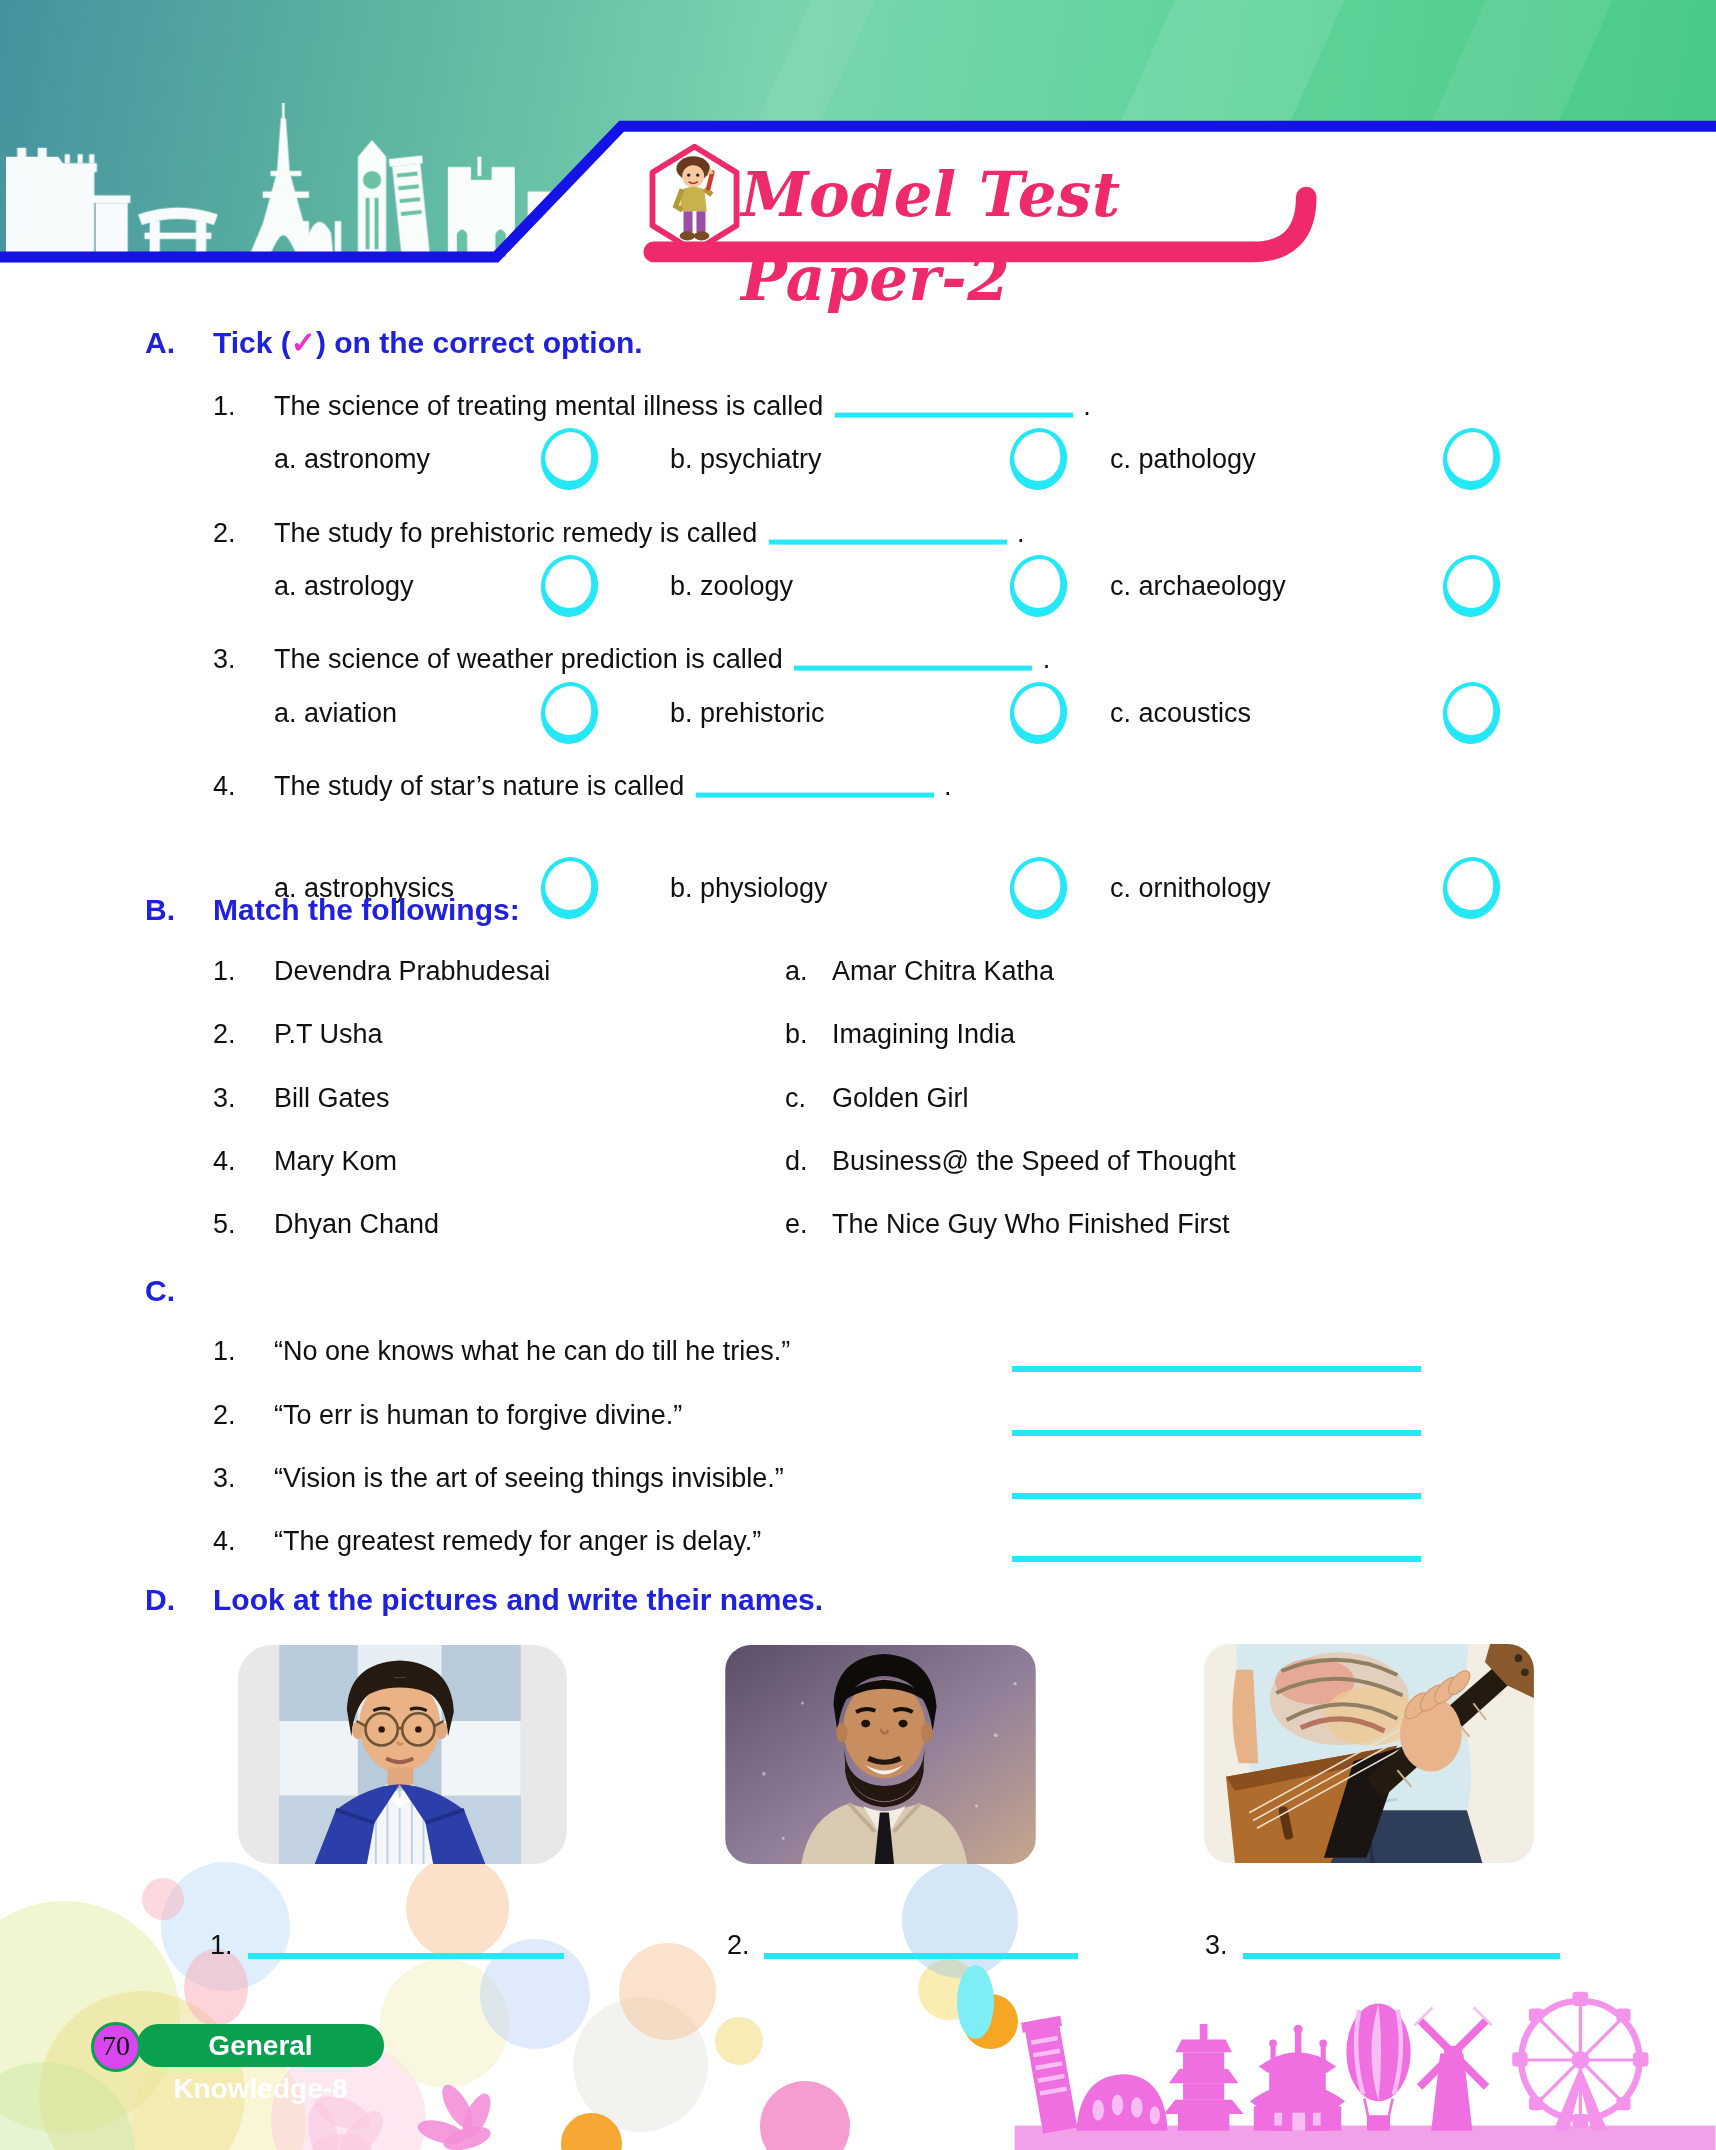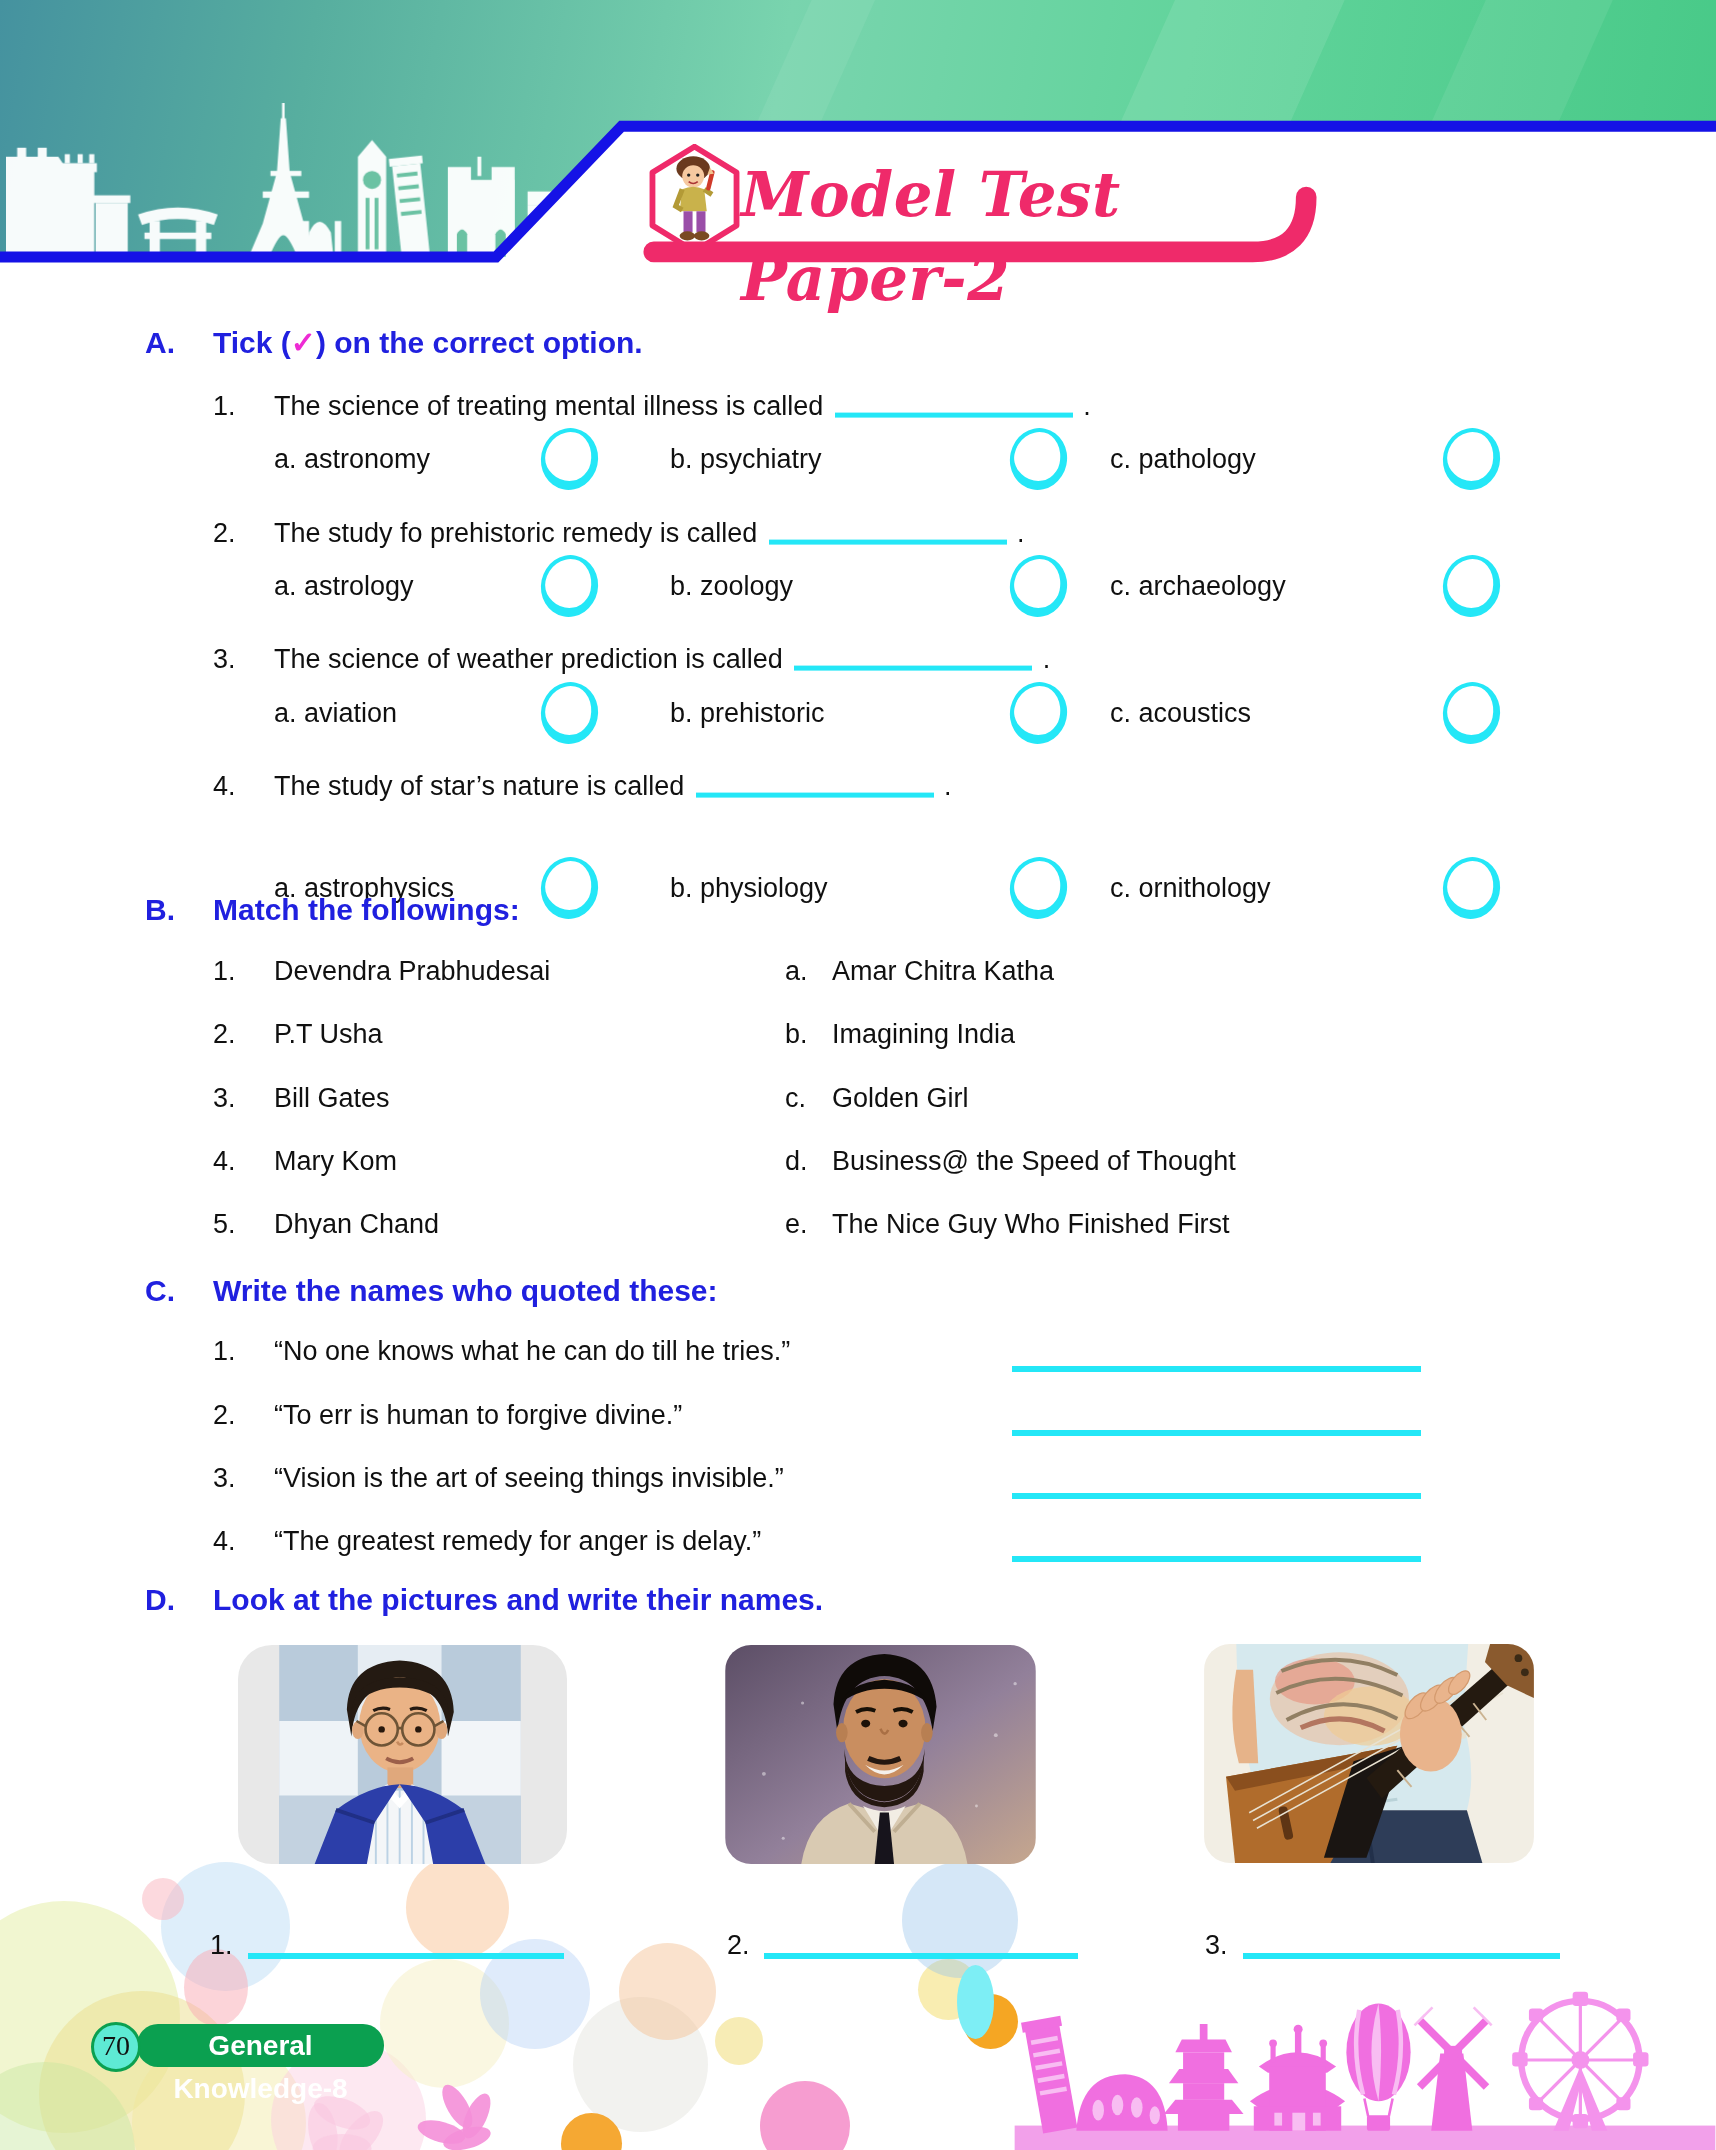--- a/index.html
+++ b/index.html
@@ -34,21 +34,21 @@
   .btext{position:absolute;left:274px;}
   .bkey{position:absolute;left:785px;}
   .brtext{position:absolute;left:832px;}
   .cline{position:absolute;left:1012px;width:409px;height:5.8px;background:#24e7f7;}
   .ansline{position:absolute;height:5.8px;background:#24e7f7;}
   
   .figframe{position:absolute;top:1645px;left:238px;width:329px;height:219px;background:#e8e8e8;border-radius:34px;}
   .fig{position:absolute;overflow:hidden;}
   .fig svg{display:block;}
   
-  .badge-circle{position:absolute;left:91px;top:2022px;width:50px;height:50px;background:#5eead4;
+  .badge-circle{position:absolute;left:91px;top:2022px;width:50px;height:50px;background:#d946ef;
         border:3.9px solid #0ba050;border-radius:50%;box-sizing:border-box;text-align:center;line-height:41px;
         font-family:"Liberation Serif",serif;font-size:28px;color:#111;z-index:6;}
   .badge-pill{position:absolute;left:137px;top:2024px;width:247px;height:43px;background:#0ba050;border-radius:21px;
         color:#fff;font-weight:700;font-size:28px;line-height:43px;text-align:center;z-index:5;}
   .dot{position:absolute;border-radius:50%;}
   .deco,.deco *{pointer-events:none;}
 </style>
 </head>
 <body>
 
@@ -232,21 +232,20 @@
   </div>
   <div class="row" style="top:1205px">
     <span class="bnum">5.</span>
       <span class="btext">Dhyan Chand</span>
     <span class="bkey">e.</span>
       <span class="brtext">The Nice Guy Who Finished First</span>
   </div>
 
   <div class="row" style="top:1271px">
     <span class="snum">C.</span>
-    <span class="shead">Write the names who quoted these:</span>
   </div>
   <div class="row" style="top:1332px">
     <span class="qnum">1.</span>
     <span class="qtext">“No one knows what he can do till he tries.”</span>
     <span class="cline" style="top:34px"></span>
   </div>
   <div class="row" style="top:1396px">
     <span class="qnum">2.</span>
     <span class="qtext">“To err is human to forgive divine.”</span>
     <span class="cline" style="top:34px"></span>

